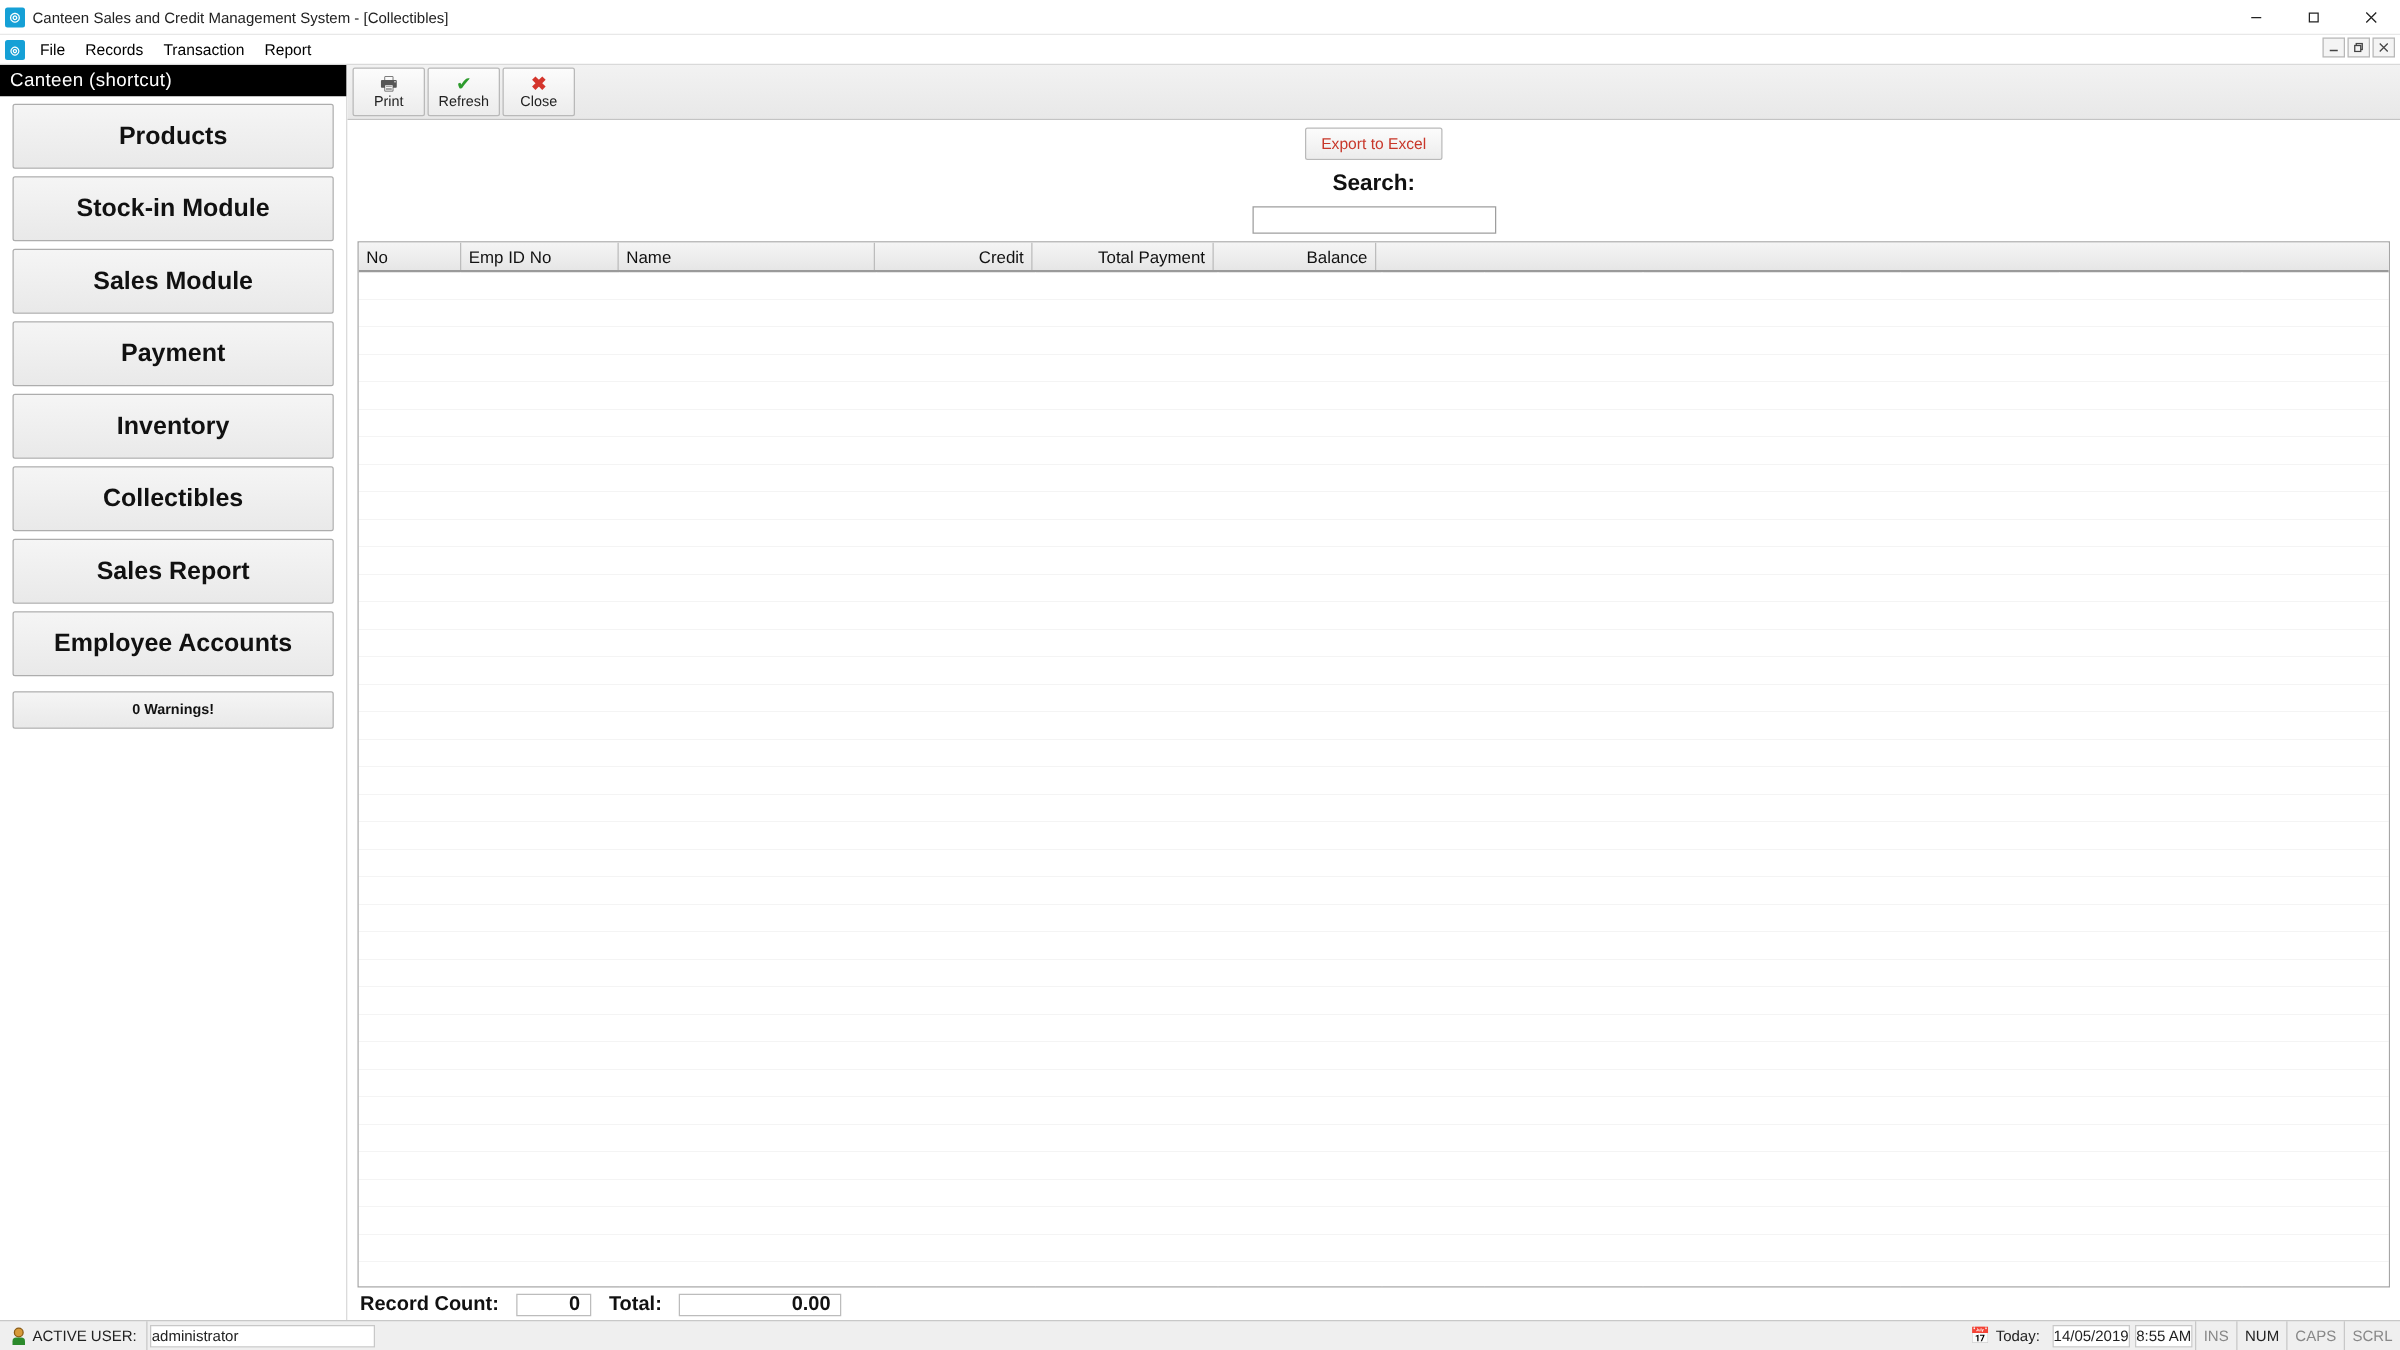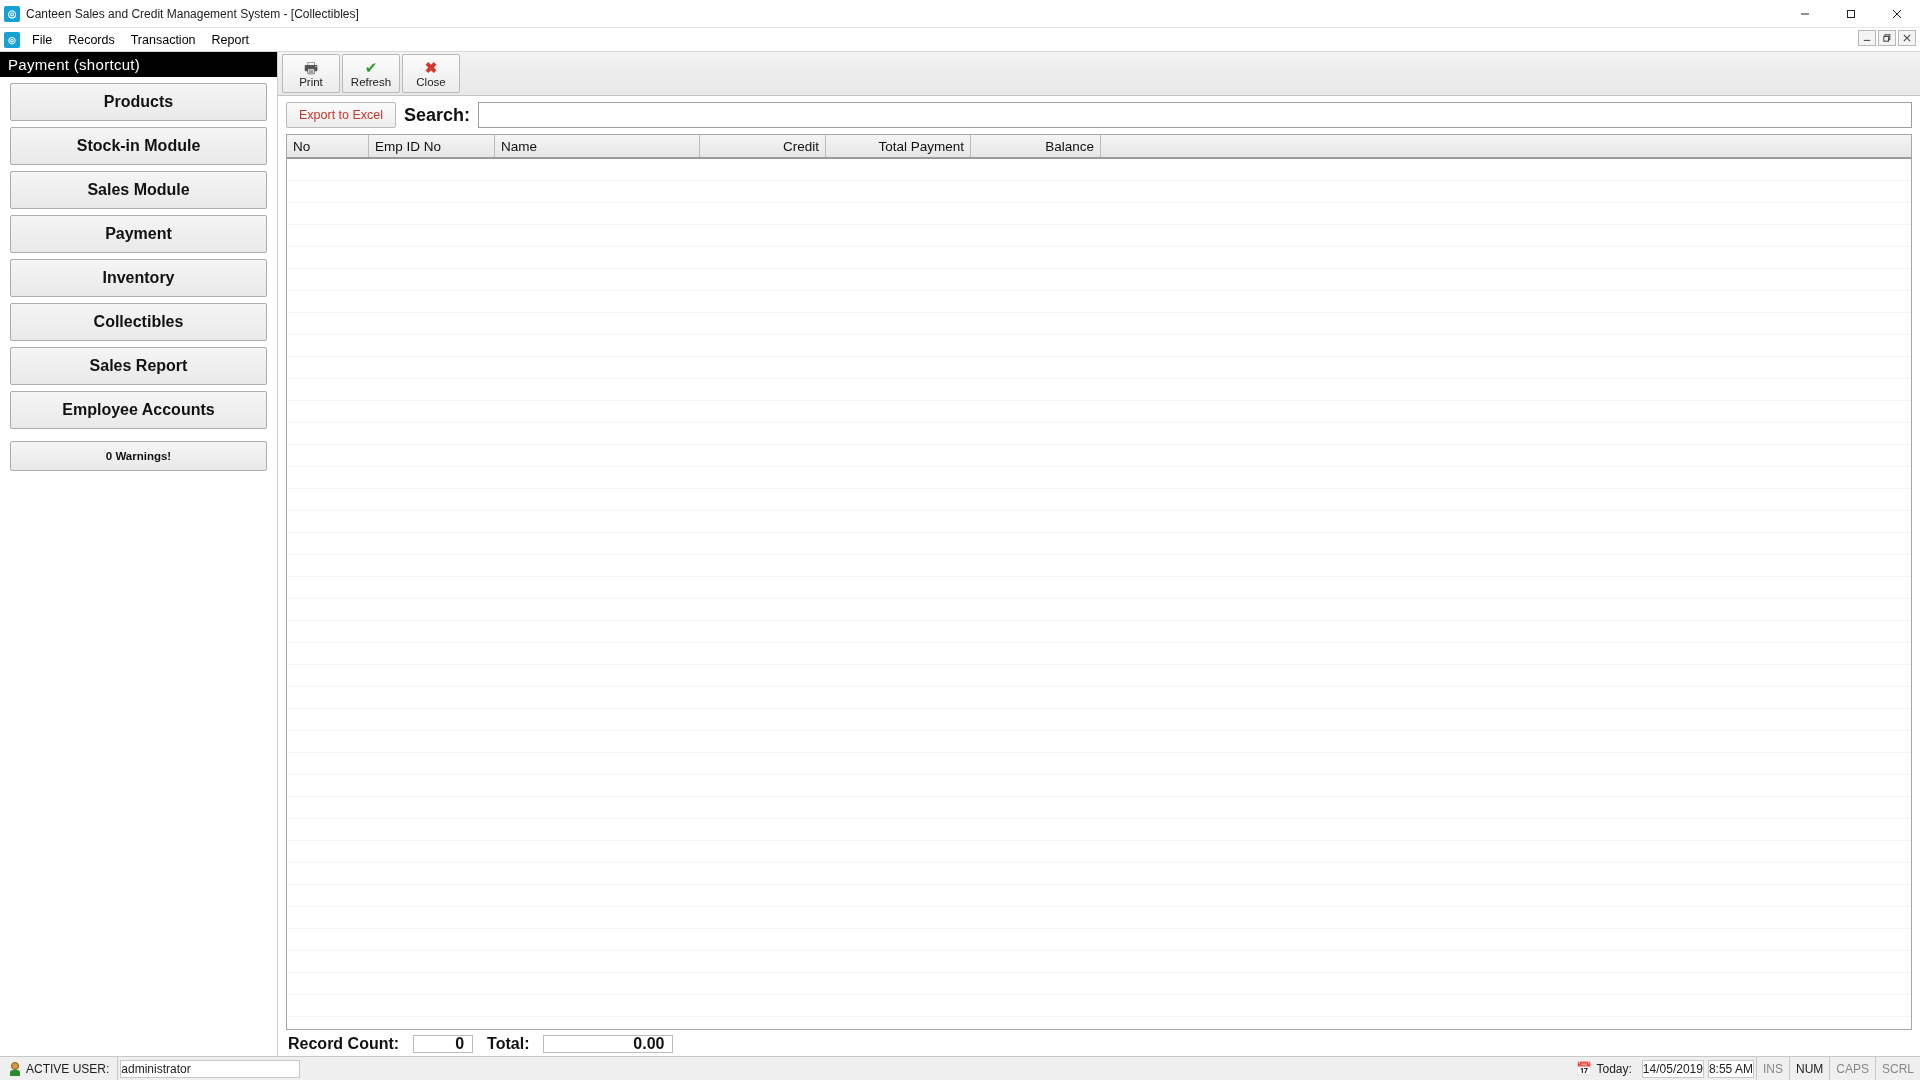--- a/index.html
+++ b/index.html
@@ -50,23 +50,23 @@
   
   .sidebar {
     width: 278px; background: #fff; border-right: 1px solid #cfcfcf; padding: 0;
     display: flex; flex-direction: column;
   }
   .sidebar-header {
     background: #000; color: #fff; font-family: "Trebuchet MS", sans-serif;
     font-size: 15px; padding: 4px 8px; letter-spacing: .3px;
   }
   .sidebar-btn {
-    margin: 6px 10px 0 10px; height: 38px; border: 1px solid #adadad;
+    margin: 6px 10px 0 10px; height: 52px; border: 1px solid #adadad;
     background: linear-gradient(#f5f5f5,#e9e9e9);
-    font-size: 16px; font-weight: bold; color: #111;
+    font-size: 20px; font-weight: bold; color: #111;
     display: flex; align-items: center; justify-content: center; cursor: pointer;
     border-radius: 2px;
   }
   .sidebar-warning {
     margin: 12px 10px 0 10px; height: 30px; border: 1px solid #adadad;
     background: linear-gradient(#f5f5f5,#e9e9e9);
     font-size: 11.5px; font-weight: bold; color: #111;
     display: flex; align-items: center; justify-content: center; cursor: pointer;
     border-radius: 2px;
   }
@@ -85,21 +85,21 @@
     display: flex; flex-direction: column; align-items: center; justify-content: center;
     font-size: 11.5px; color: #222; cursor: pointer; margin-right: 2px; border-radius: 2px;
   }
   .tbtn .ticon { font-size: 15px; line-height: 16px; }
   .ticon.print { color:#555; }
   .ticon.refresh { color:#2d9b2d; }
   .ticon.close { color:#d4352c; font-weight:bold; }
 
   
   .search-row {
-    display: flex; align-items: center; padding: 6px 8px 6px 8px; gap: 8px;
+    display: flex; align-items: center; padding: 6px 8px 6px 8px; gap: 8px; flex-direction: column;
   }
   .export-btn {
     border: 1px solid #b9b9b9; background: linear-gradient(#fcfcfc,#ececec);
     padding: 5px 12px; font-size: 12.5px; color: #c8372a; cursor: pointer;
     border-radius: 2px;
   }
   .search-label { font-size: 18px; font-weight: bold; color: #111; }
   .search-input {
     flex: 1; height: 26px; border: 1px solid #9e9e9e; font-size: 14px; padding: 2px 6px;
     background: #fff;
@@ -238,21 +238,21 @@
         <svg viewBox="0 0 10 10">
           <path d="M1 1 L9 9 M9 1 L1 9"></path>
         </svg>
       </div>
   </div>
 </div>
 
 <div class="app-body">
 
   <div class="sidebar">
-    <div class="sidebar-header">Payment (shortcut)</div>
+    <div class="sidebar-header">Canteen (shortcut)</div>
     <div class="sidebar-btn">Products</div>
     <div class="sidebar-btn">Stock-in Module</div>
     <div class="sidebar-btn">Sales Module</div>
     <div class="sidebar-btn">Payment</div>
     <div class="sidebar-btn">Inventory</div>
     <div class="sidebar-btn">Collectibles</div>
     <div class="sidebar-btn">Sales Report</div>
     <div class="sidebar-btn">Employee Accounts</div>
     <div class="sidebar-warning">0 Warnings!</div>
   </div>

